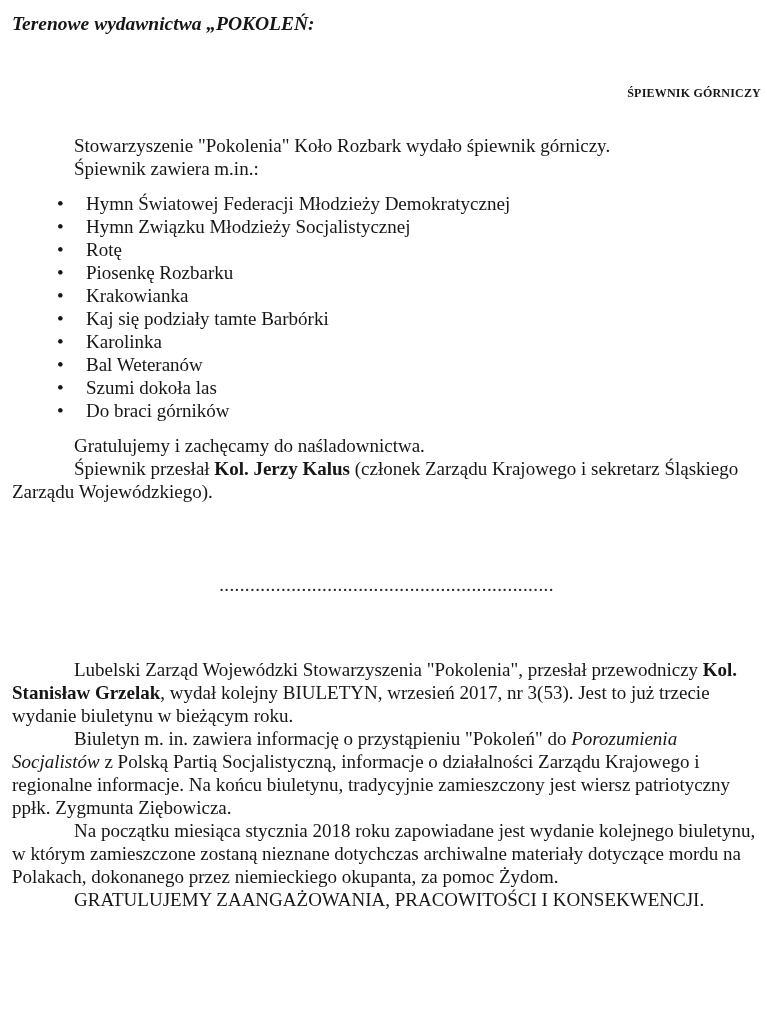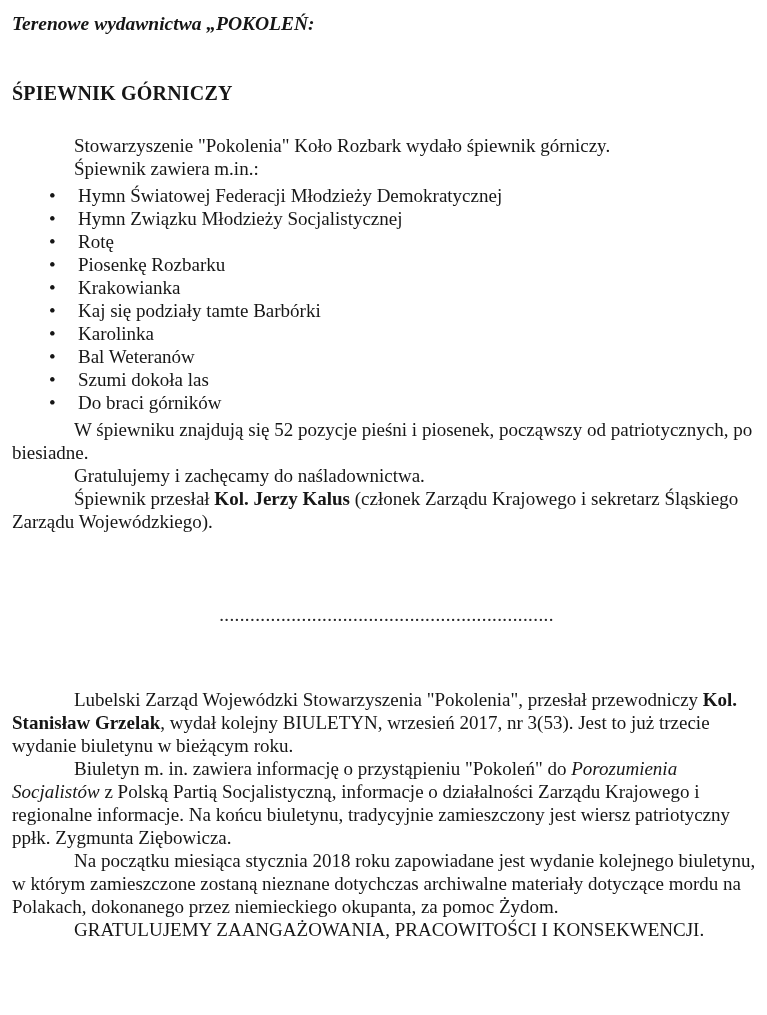--- a/index.html
+++ b/index.html
@@ -17,33 +17,33 @@
   }
   .doc-header {
     margin: 0;
     font-weight: 700;
     font-style: italic;
     font-size: 19.5px;
     line-height: 23px;
   }
   .doc-title {
     margin: 47px 0 0 0;
-    text-align: left;
-    font-size: 20px;
+    text-align: right;
+    font-size: 12px;
     font-weight: 700;
     line-height: 23px;
     letter-spacing: 0.2px;
   }
   .section { margin: 0; }
   .section-songbook { margin-top: 29px; }
   .section-bulletin { margin-top: 62px; }
   .para { margin: 0; }
   .para.indent { text-indent: 62px; }
   .bullet-list {
-    margin: 4px;
+    margin: 12px;
     padding: 0 0 0 62px;
     list-style: none;
   }
   .bullet-item { position: relative; }
   .bullet-item::before {
     content: "\2022";
     position: absolute;
     left: -29px;
     top: 0;
   }
@@ -70,21 +70,20 @@
         <li class="bullet-item">Hymn Związku Młodzieży Socjalistycznej</li>
         <li class="bullet-item">Rotę</li>
         <li class="bullet-item">Piosenkę Rozbarku</li>
         <li class="bullet-item">Krakowianka</li>
         <li class="bullet-item">Kaj się podziały tamte Barbórki</li>
         <li class="bullet-item">Karolinka</li>
         <li class="bullet-item">Bal Weteranów</li>
         <li class="bullet-item">Szumi dokoła las</li>
         <li class="bullet-item">Do braci górników</li>
       </ul>
-      <p class="para indent"><span>W śpiewniku znajdują się 52 pozycje pieśni i piosenek, począwszy od patriotycznych, po biesiadne.</span></p>
       <p class="para indent"><span>Gratulujemy i zachęcamy do naśladownictwa.</span></p>
       <p class="para indent"><span>Śpiewnik przesłał </span><span class="b">Kol. Jerzy Kalus</span><span> (członek Zarządu Krajowego i sekretarz Śląskiego Zarządu Wojewódzkiego).</span></p>
     </div>
   <p class="divider">.................................................................</p>
   <div class="section section-bulletin">
       <p class="para indent"><span>Lubelski Zarząd Wojewódzki Stowarzyszenia "Pokolenia", przesłał przewodniczy </span><span class="b">Kol. Stanisław Grzelak</span><span>, wydał kolejny BIULETYN, wrzesień 2017, nr 3(53). Jest to już trzecie wydanie biuletynu w bieżącym roku.</span></p>
       <p class="para indent"><span>Biuletyn m. in. zawiera informację o przystąpieniu "Pokoleń" do </span><span class="i">Porozumienia Socjalistów</span><span> z Polską Partią Socjalistyczną, informacje o działalności Zarządu Krajowego i regionalne informacje. Na końcu biuletynu, tradycyjnie zamieszczony jest wiersz patriotyczny ppłk. Zygmunta Ziębowicza.</span></p>
       <p class="para indent"><span>Na początku miesiąca stycznia 2018 roku zapowiadane jest wydanie kolejnego biuletynu, w którym zamieszczone zostaną nieznane dotychczas archiwalne materiały dotyczące mordu na Polakach, dokonanego przez niemieckiego okupanta, za pomoc Żydom.</span></p>
       <p class="para indent"><span>GRATULUJEMY ZAANGAŻOWANIA, PRACOWITOŚCI I KONSEKWENCJI.</span></p>
     </div>

